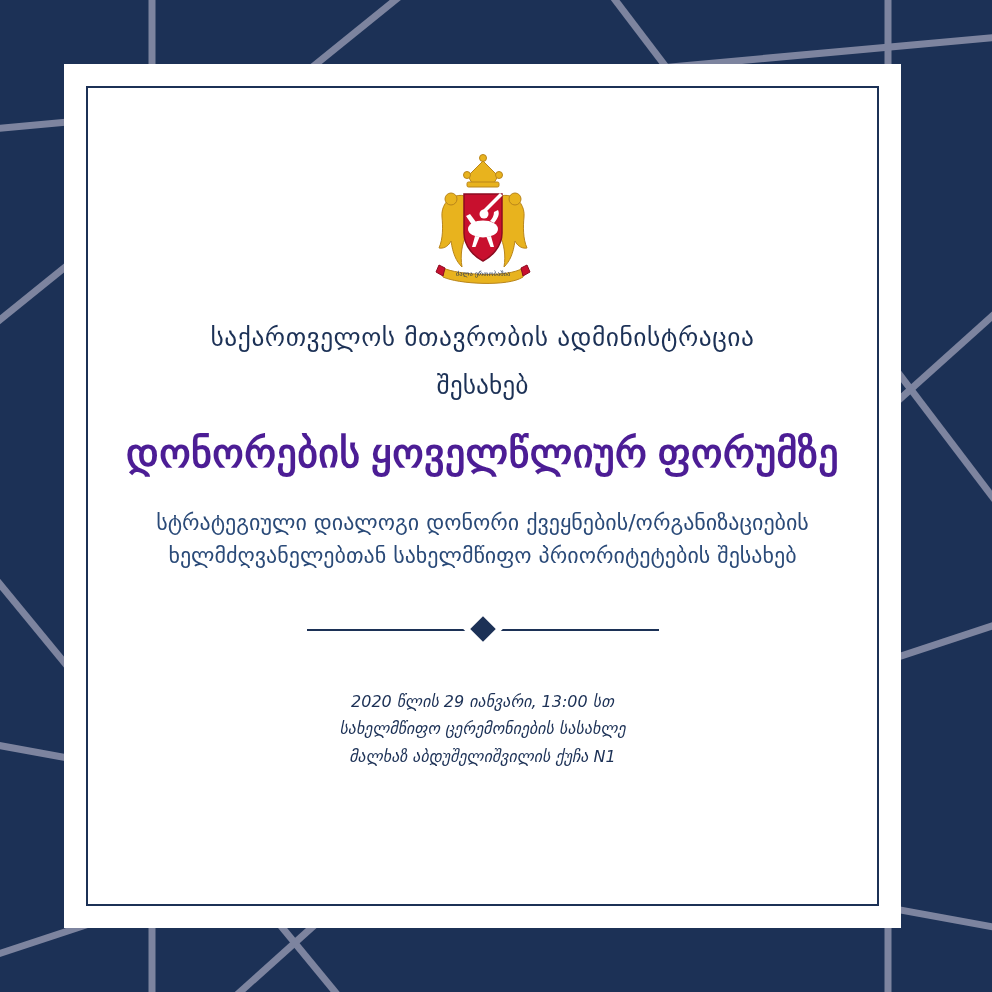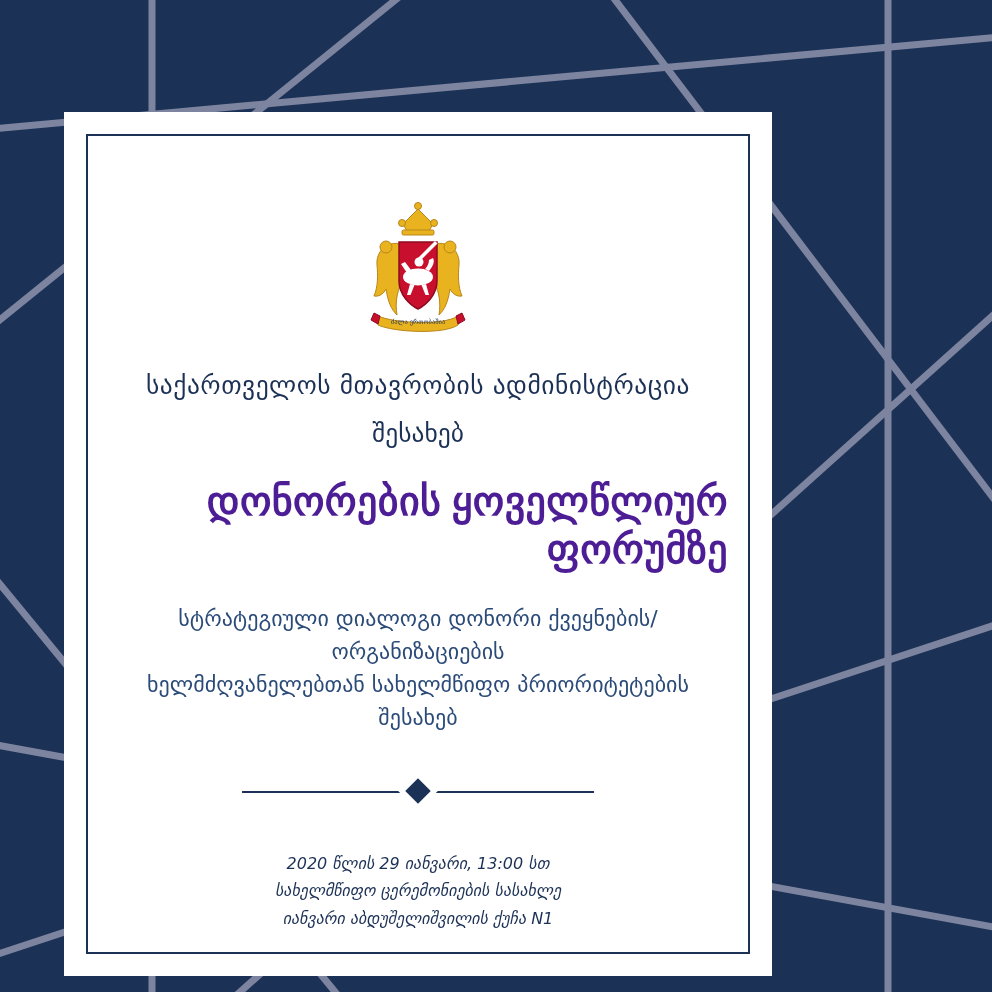--- a/index.html
+++ b/index.html
@@ -22,26 +22,25 @@
     width: 992px;
     height: 992px;
     z-index: 0;
   }
 
   
   #card {
     position: absolute;
     left: 64px;
     top: 64px;
-    width: 708px;
+    width: 837px;
     height: 864px;
     background: #ffffff;
     z-index: 2;
     box-sizing: border-box;
-    margin-top: 48px;
   }
   #card-inner-border {
     position: absolute;
     left: 22px;
     top: 22px;
     right: 22px;
     bottom: 22px;
     border: 2px solid #1c3156;
     box-sizing: border-box;
     display: flex;
@@ -210,17 +209,17 @@
     </div>
 
     <div id="divider">
       <span class="rule"></span>
       <span class="gem"></span>
     </div>
 
     <div class="details">
       <div>2020 წლის 29 იანვარი, 13:00 სთ</div>
       <div>სახელმწიფო ცერემონიების სასახლე</div>
-      <div>იანვარი აბდუშელიშვილის ქუჩა N1</div>
+      <div>მალხაზ აბდუშელიშვილის ქუჩა N1</div>
     </div>
 
   </div>
 </div>
 
 </body></html>

